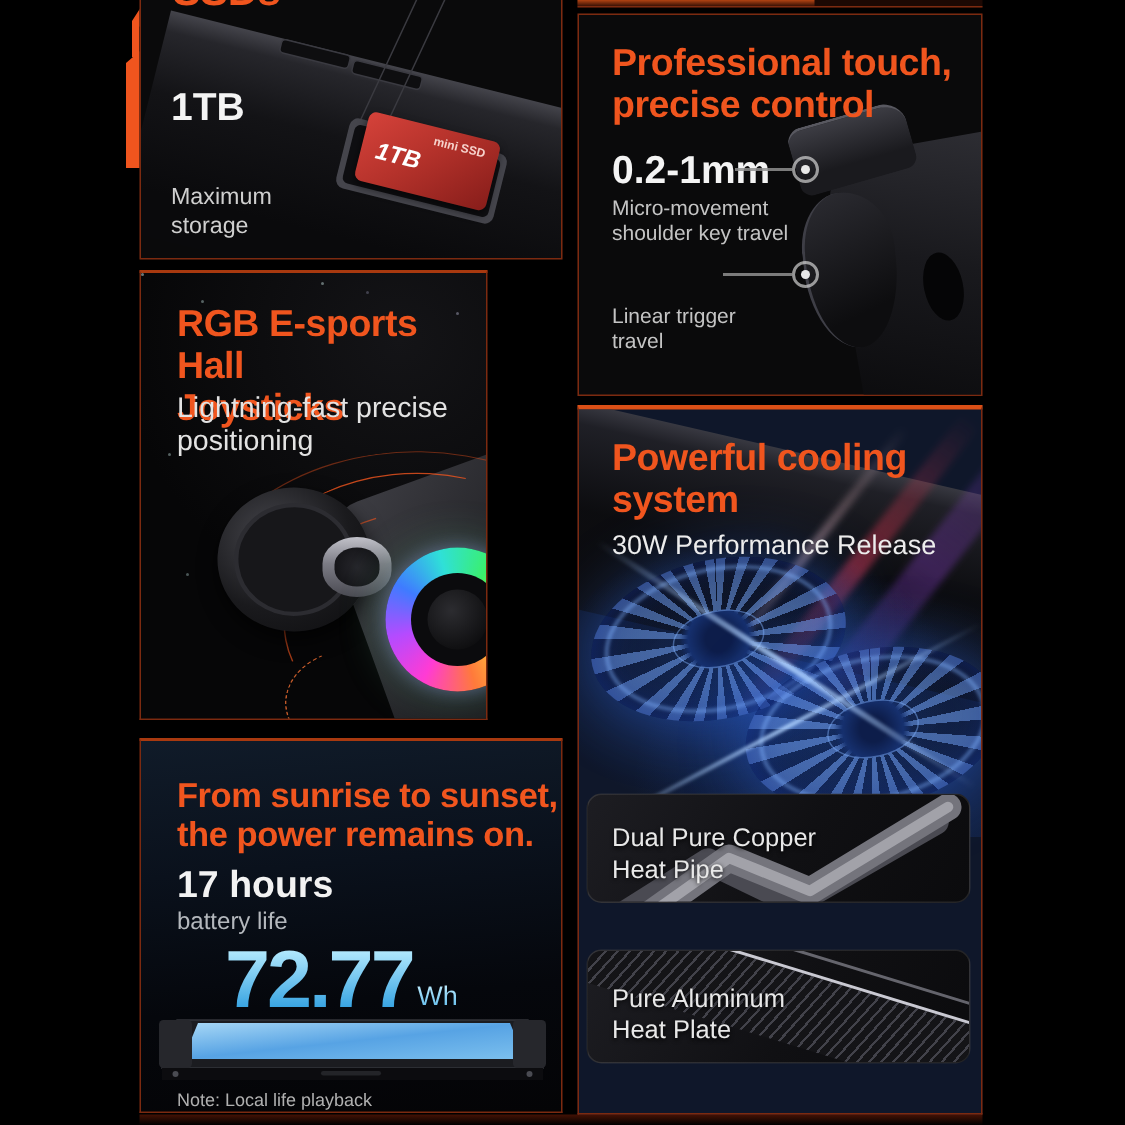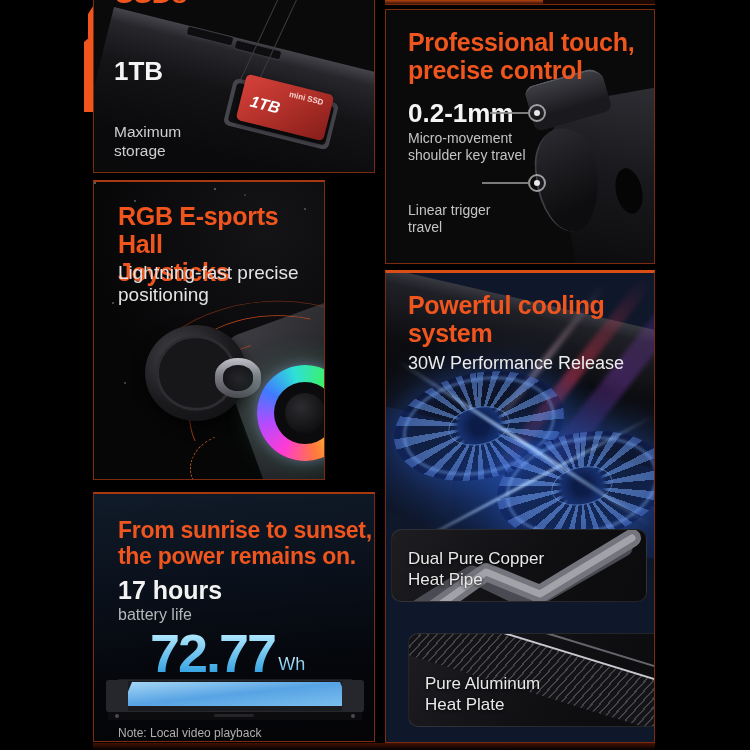--- a/index.html
+++ b/index.html
@@ -136,21 +136,21 @@
   .fan-hub{position:absolute;left:50%;top:50%;width:36%;height:36%;transform:translate(-50%,-50%);border-radius:50%;
            background:radial-gradient(circle,#0d1d4a 25%,#16306e 58%,rgba(22,48,110,0) 75%);
            border:1px solid rgba(130,180,255,.45);box-sizing:border-box;}
   .fan1{left:7px;top:100px;width:172px;height:106px;}
   .fan2{left:110px;top:160px;width:172px;height:106px;}
   .beam{filter:blur(1px);background:linear-gradient(90deg,transparent,rgba(175,210,255,.85),transparent);}
   .bm1{left:-12px;top:168px;width:300px;height:4px;transform:rotate(33deg);}
   .bm2{left:-6px;top:210px;width:290px;height:3px;transform:rotate(-28deg);}
   .cool-card{left:5px;width:256px;border-radius:10px;border:1px solid rgba(255,255,255,.10);
              background:linear-gradient(120deg,#1d1d22 0%,#101013 55%,#0b0b0d 100%);overflow:hidden;box-sizing:border-box;}
-  .cc1{top:256px;height:73px;} .cc2{top:360px;height:94px;margin-left:17px;}
+  .cc1{top:256px;height:73px;} .cc2{top:360px;height:76px;}
   .cc-label{position:absolute;left:16px;bottom:11px;font-size:17px;line-height:21px;color:#e8e8e8;z-index:3;
             text-shadow:0 1px 3px rgba(0,0,0,.9);}
   .plate-band{left:-30px;top:16px;width:360px;height:50px;transform:rotate(17deg);
               background:repeating-linear-gradient(115deg,#42424a 0 1.5px,#141417 1.5px 6px);
               border-top:2px solid #c9c9d2;box-sizing:border-box;}
   .plate-line{left:-20px;top:2px;width:340px;height:2px;transform:rotate(17deg);background:#8a8a94;opacity:.7;}
 
   .bottom-glow{left:93px;top:743px;width:562px;height:7px;
                background:linear-gradient(180deg,rgba(170,45,12,.4),rgba(60,10,3,0));}
 </style>
@@ -283,17 +283,17 @@
         </linearGradient>
       </defs>
       <polygon points="28,10 236,10 246,34 18,34" fill="url(#bgrad)"></polygon>
       <polygon points="4,40 258,40 258,48 4,48" fill="#0c0c0f"></polygon>
       <rect x="2" y="8" width="22" height="32" rx="3" fill="#26272c"></rect>
       <rect x="238" y="8" width="22" height="32" rx="3" fill="#26272c"></rect>
       <circle cx="13" cy="44" r="2" fill="#4a4b52"></circle>
         <circle cx="249" cy="44" r="2" fill="#4a4b52"></circle>
       <rect x="110" y="42" width="40" height="3" rx="1.5" fill="#232428"></rect>
     </svg>
-    <div class="abs bt-note">Note: Local video playback</div>
+    <div class="abs bt-note">Note: Local life playback</div>
   </div>
 
   <div class="abs bottom-glow"></div>
 </div>
 
 </body></html>

